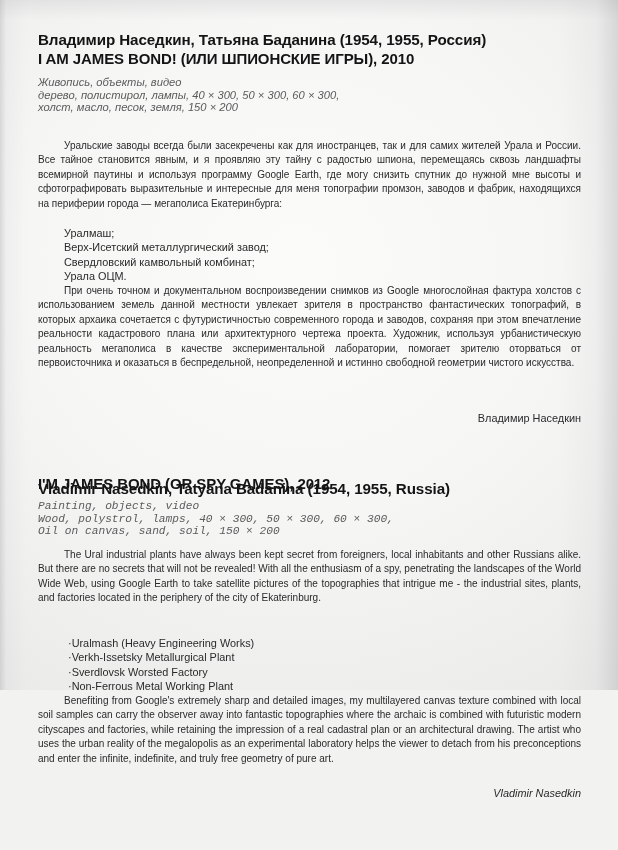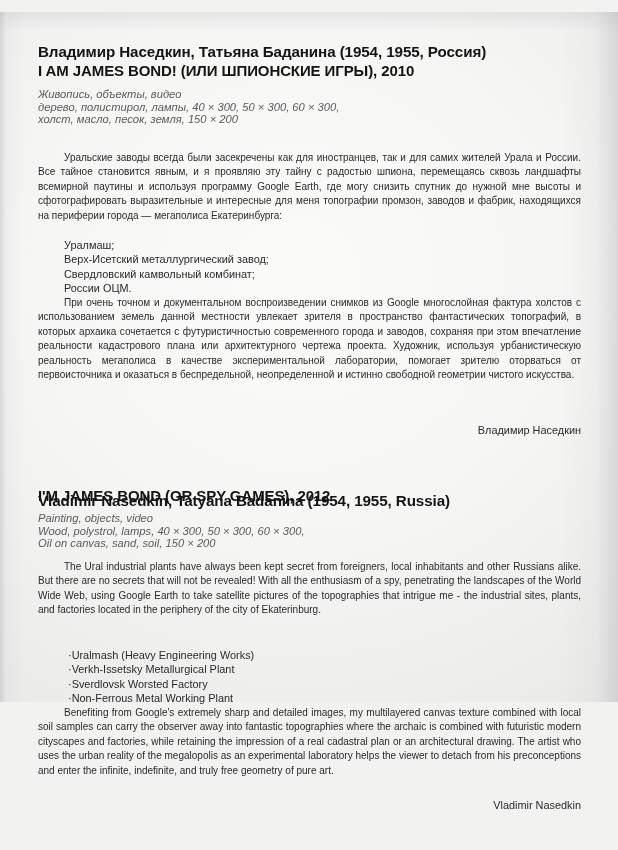--- a/index.html
+++ b/index.html
@@ -33,21 +33,20 @@
         rgba(160,160,162,0.18) 0px,
         rgba(255,255,255,0.00) 20px,
         rgba(255,255,255,0.00) 800px,
         rgba(160,160,162,0.20) 850px),
       radial-gradient(ellipse 95% 80% at 48% 38%,
         #fbfbfa 0%,
         #f6f6f5 45%,
         #eeeeed 78%,
         #e8e8e7 100%);
     color: #1b1b1b;
-    margin-top: 12px;
   }
 
   .content {
     position: absolute;
     left: 38px;
     top: 0;
     width: 543px;
   }
 
   
@@ -104,25 +103,25 @@
   #ru-title1   { top: 30px; }
   #ru-title2   { top: 49px; }
   #ru-credits  { top: 76px; }
   #ru-para1    { top: 139px; }
   #ru-list     { top: 226px; }
   #ru-para2    { top: 284px; }
   #ru-sign     { top: 411px; }
 
   #en-title1   { top: 479px; }
   #en-title2   { top: 474px; }
-  #en-credits  { top: 500px; }
+  #en-credits  { top: 500px; font-family: Liberation Mono, monospace; }
   #en-para1    { top: 548px; }
   #en-list     { top: 636px; }
   #en-para2    { top: 694px; }
-  #en-sign     { top: 786px; }
+  #en-sign     { top: 786px; font-style: italic; }
 </style>
 </head>
 <body>
 
 <div class="panel">
   <div class="content">
 
     <div class="block title-line1" id="ru-title1">Владимир Наседкин, Татьяна Баданина (1954, 1955, Россия)</div>
 
     <div class="block title-line2" id="ru-title2">I AM JAMES BOND! (ИЛИ ШПИОНСКИЕ ИГРЫ), 2010</div>
@@ -132,21 +131,21 @@
       <div class="credits">дерево, полистирол, лампы, 40 × 300, 50 × 300, 60 × 300,</div>
       <div class="credits">холст, масло, песок, земля, 150 × 200</div>
     </div>
 
     <p class="block body-text first" id="ru-para1">Уральские заводы всегда были засекречены как для иностранцев, так и для самих жителей Урала и России. Все тайное становится явным, и я проявляю эту тайну с радостью шпиона, перемещаясь сквозь ландшафты всемирной паутины и используя программу Google Earth, где могу снизить спутник до нужной мне высоты и сфотографировать выразительные и интересные для меня топографии промзон, заводов и фабрик, находящихся на периферии города — мегаполиса Екатеринбурга:</p>
 
     <ul class="plant-list block ru" id="ru-list">
       <li>Уралмаш;</li>
       <li>Верх-Исетский металлургический завод;</li>
       <li>Свердловский камвольный комбинат;</li>
-      <li>России ОЦМ.</li>
+      <li>Урала ОЦМ.</li>
     </ul>
 
     <p class="block body-text first" id="ru-para2">При очень точном и документальном воспроизведении снимков из Google многослойная фактура холстов с использованием земель данной местности увлекает зрителя в пространство фантастических топографий, в которых архаика сочетается с футуристичностью современного города и заводов, сохраняя при этом впечатление реальности кадастрового плана или архитектурного чертежа проекта. Художник, используя урбанистическую реальность мегаполиса в качестве экспериментальной лаборатории, помогает зрителю оторваться от первоисточника и оказаться в беспредельной, неопределенной и истинно свободной геометрии чистого искусства.</p>
 
     <div class="block signature" id="ru-sign">Владимир Наседкин</div>
 
     <div class="block title-line1" id="en-title1">Vladimir Nasedkin, Tatyana Badanina (1954, 1955, Russia)</div>
 
     <div class="block title-line2" id="en-title2">I'M JAMES BOND (OR SPY GAMES), 2012</div>
 

